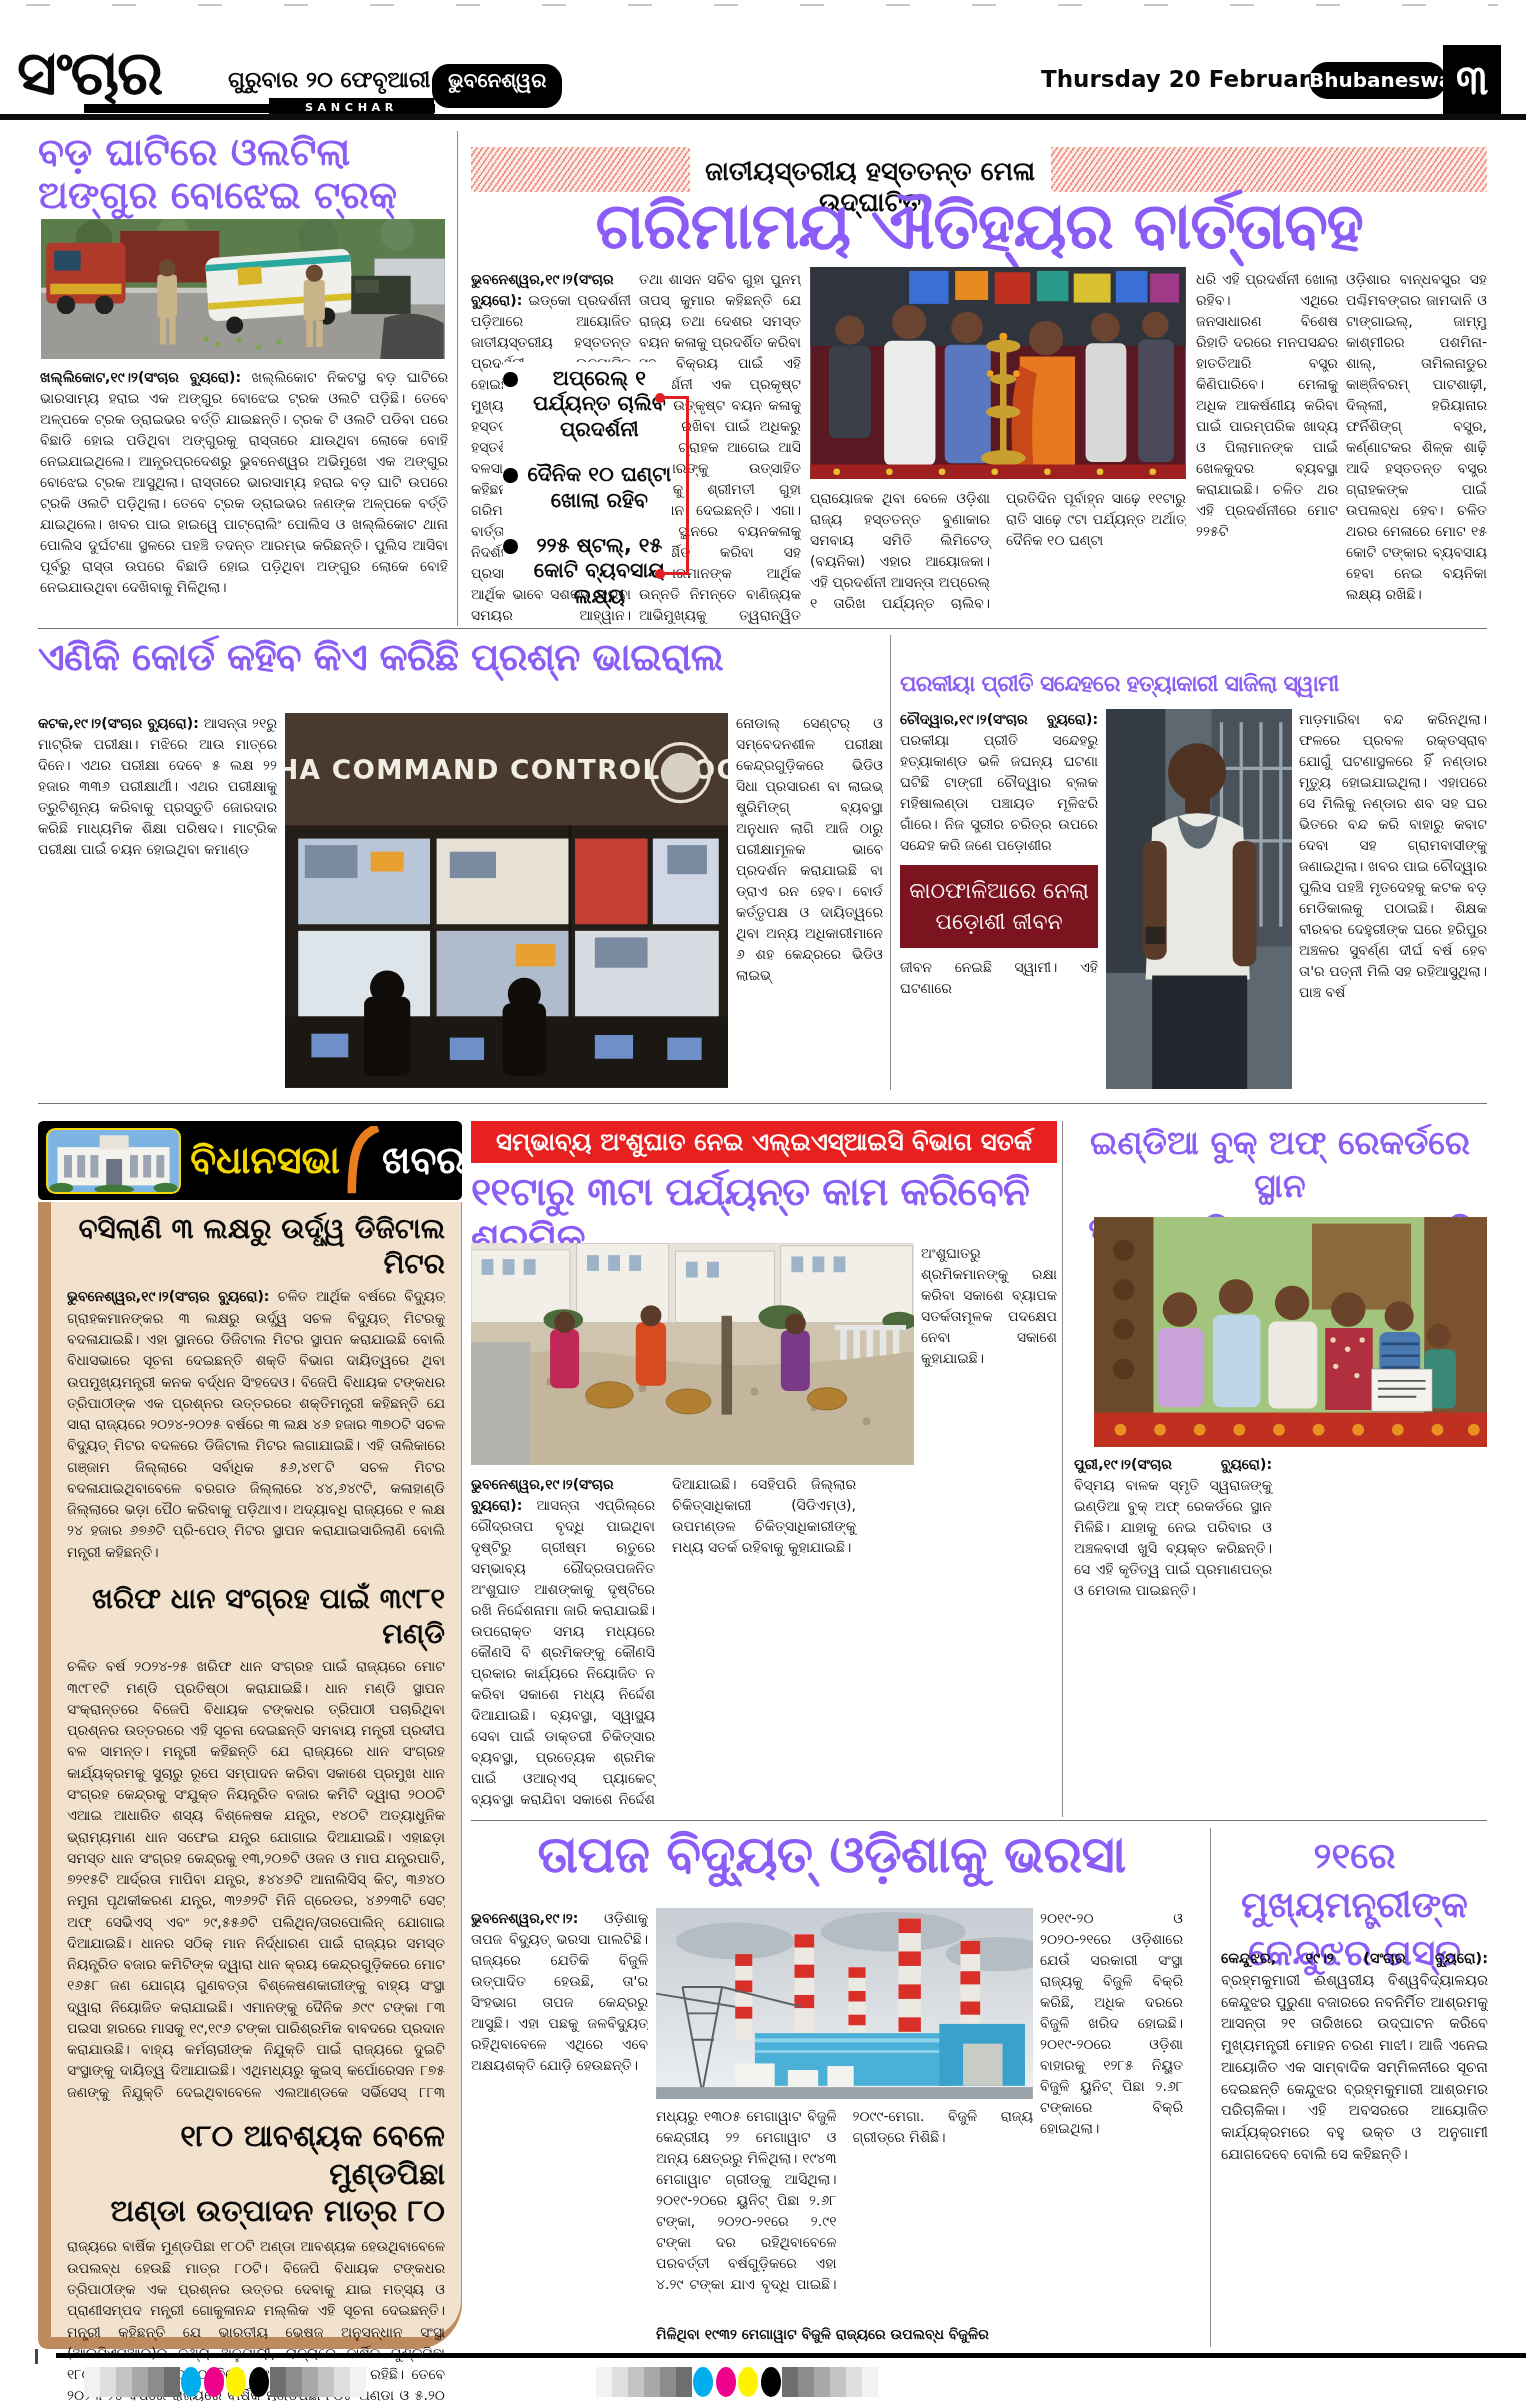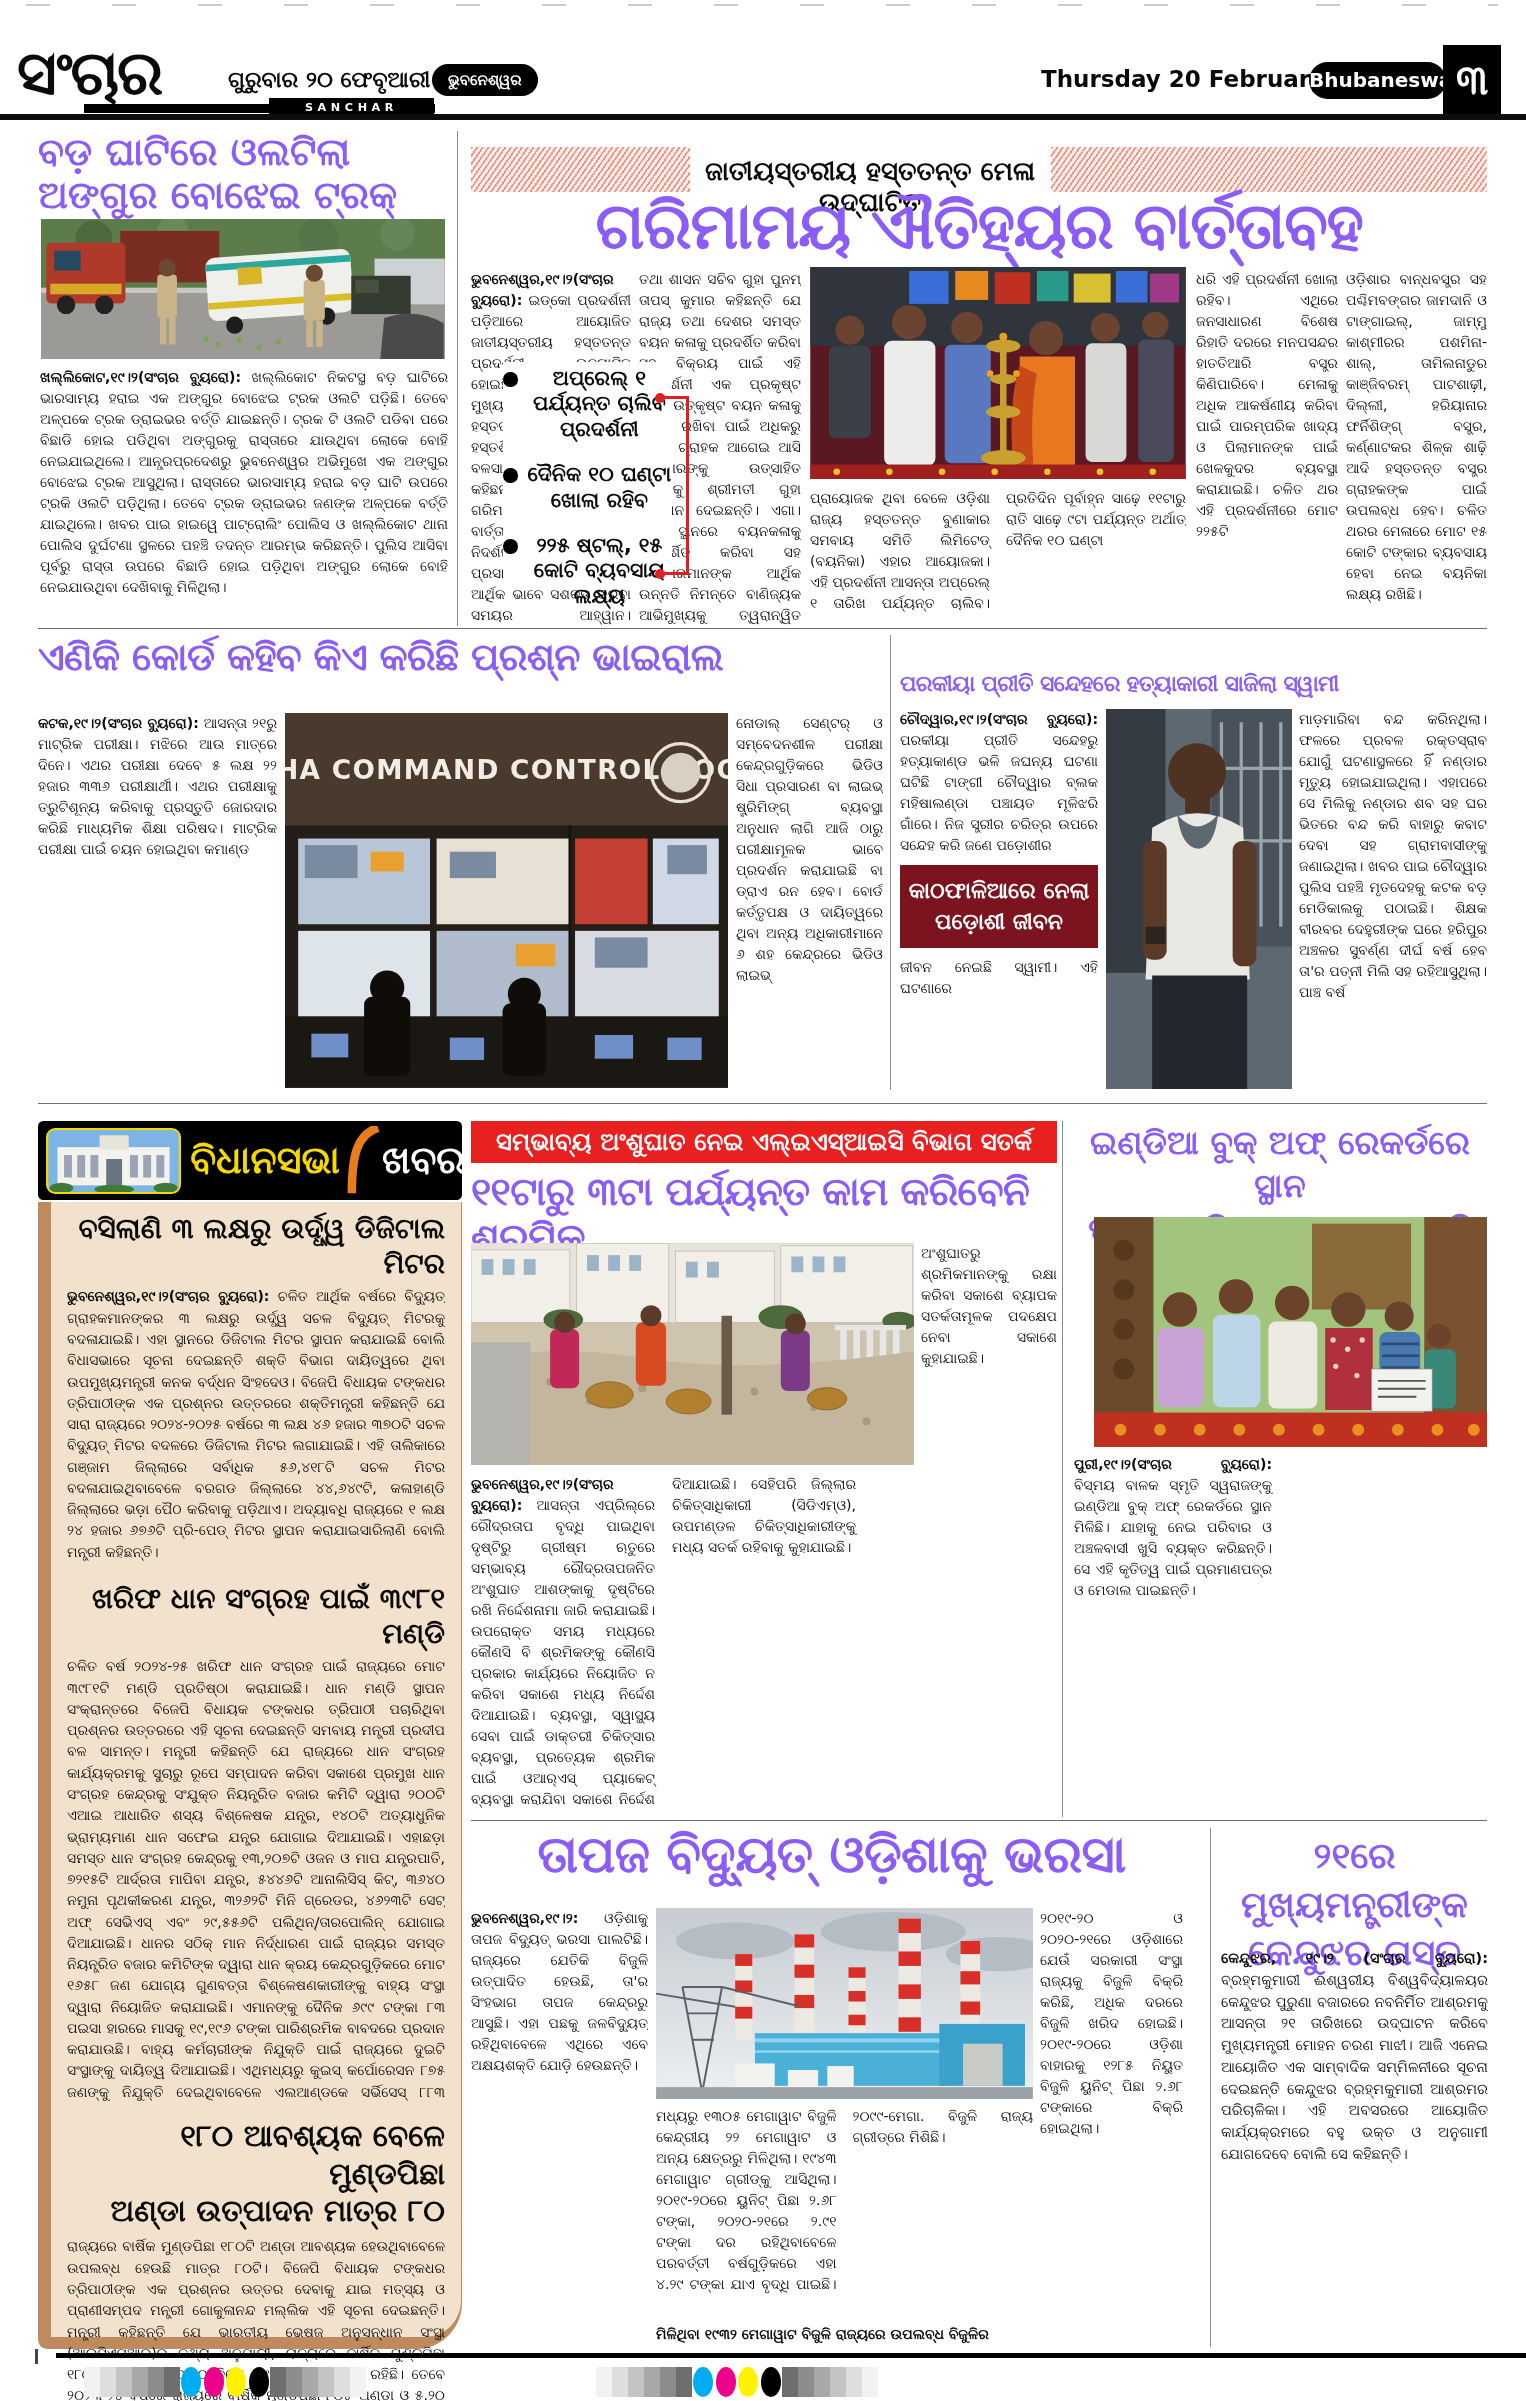--- a/index.html
+++ b/index.html
@@ -7,21 +7,21 @@
         font-family:"DejaVu Sans","Liberation Sans",sans-serif;color:#0a0a0a;}
   .abs{position:absolute;}
   .crop-top{left:26.4px;top:4px;width:1472px;height:2px;background:repeating-linear-gradient(90deg,#c9c9c9 0 24px,transparent 24px 86px);}
   
   .logo-odia{left:17px;top:42px;width:139px;font-size:61px;font-weight:900;letter-spacing:-2px;line-height:1;}
   .logo-bar{left:84px;top:104px;width:351px;height:9.2px;background:#000;}
   .logo-latin{left:269px;top:98px;width:165px;height:20px;background:#000;color:#fff;font-size:11.2px;
               letter-spacing:4.6px;text-align:center;line-height:20px;font-weight:700;}
   .m-odia-date{left:228px;top:67px;font-size:22px;font-weight:700;}
   .pill{background:#000;color:#fff;text-align:center;}
-  .pill-odia{left:432px;top:64px;height:32px;line-height:32px;padding:0 16px;border-radius:17px;font-size:15px;font-weight:700;}
+  .pill-odia{left:432px;top:64px;height:44px;line-height:32px;padding:0 16px;border-radius:17px;font-size:20px;font-weight:700;}
   .m-eng-date{left:1041px;top:66px;font-size:23px;font-weight:800;}
   .pill-eng{left:1309px;top:62px;width:137px;height:37px;line-height:37px;border-radius:20px;font-size:20px;font-weight:700;}
   .pagenum{left:1443px;top:45px;width:58px;height:70px;background:#000;color:#fff;font-size:41px;font-weight:700;
            text-align:center;line-height:70px;}
   .header-rule{left:0;top:114px;width:1526px;height:6px;background:#0d0d0d;}
   
   .hl{font-weight:900;color:#8b5cf6;}
   .body-txt{font-size:14px;line-height:1.5;text-align:justify;font-weight:500;overflow:hidden;}
   .dateline{font-weight:900;}
   .vrule{width:1.3px;background:#8a8a8a;}
@@ -32,21 +32,21 @@
   
   .hatch{height:45px;background:repeating-linear-gradient(125deg,#ef9387 0 1.6px,#fcebe7 1.6px 4.6px);}
   .kicker-txt{font-size:26px;font-weight:800;text-align:center;}
   .main-hl{font-size:64px;letter-spacing:-1.3px;text-align:center;line-height:1.05;}
   .bullet-box{background:#fff;padding:4px 0 0 0;text-align:center;}
   .b-item{display:flex;gap:9.2px;font-size:20.5px;font-weight:900;line-height:1.24;margin-bottom:20px;}
   .b-dot{width:14.5px;height:14.5px;border-radius:50%;background:#000;margin-top:6px;flex:none;}
   .redline{background:#e02020;}
   .reddot{width:10px;height:10px;border-radius:50%;background:#e02020;}
   
-  .maroon-box{background:#7c1420;color:#fff;text-align:center;font-weight:700;font-size:22px;line-height:1.4;
+  .maroon-box{background:#7c1420;color:#fff;text-align:center;font-weight:400;font-size:22px;line-height:1.4;
               padding:10.6px 2.6px;margin:9.2px 0;}
   
   .vs-banner{left:38px;top:1121px;width:424px;height:79px;background:#000;border-radius:5.3px;display:flex;align-items:center;}
   .vs-title1{color:#f5d800;font-size:38px;font-weight:900;margin-left:9.2px;}
   .vs-title2{color:#fff;font-size:38px;font-weight:900;}
   .vs-outer{left:38px;top:1202px;width:424px;height:1147px;background:#bf8a5e;border-radius:0 0 46px 9.2px;}
   .vs-inner{left:51px;top:1202px;width:410px;height:1135px;background:#f2e2cd;border-radius:0 0 36px 0;
             padding:9.2px 16px;box-sizing:border-box;}
   .vs-h{font-size:28px;font-weight:900;text-align:right;line-height:1.25;}
   .vs-body{font-size:14px;line-height:1.52;text-align:justify;font-weight:500;overflow:hidden;}

